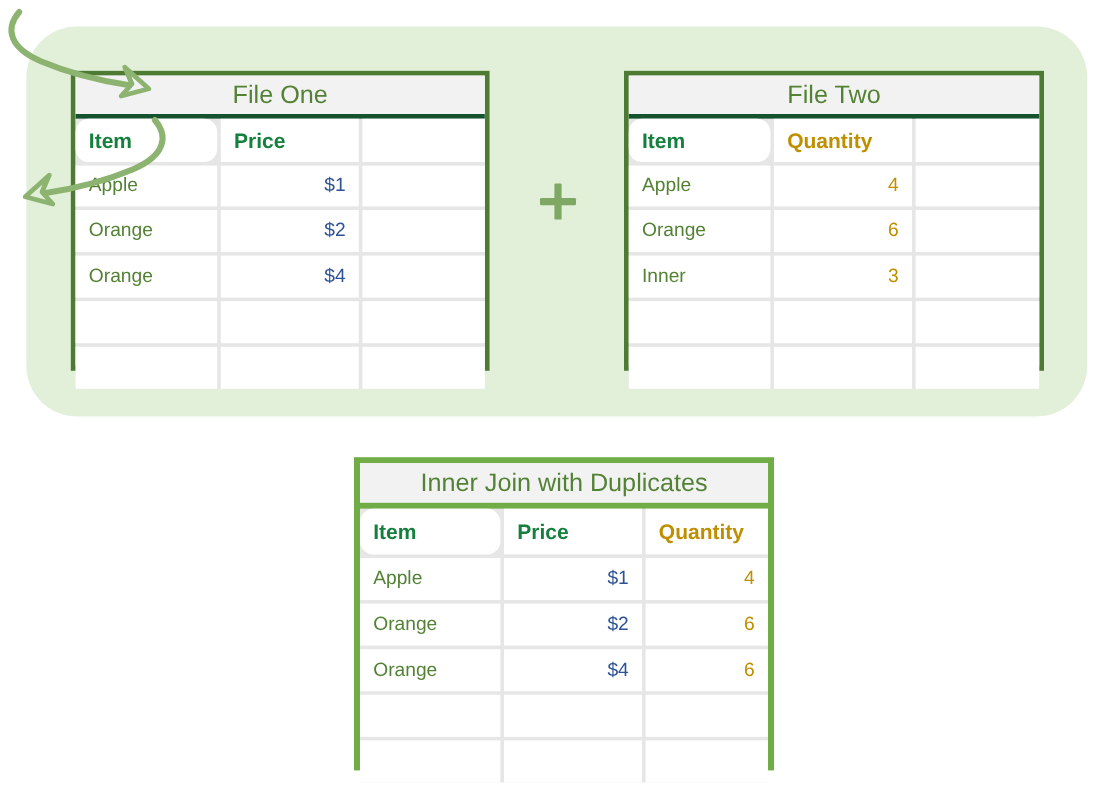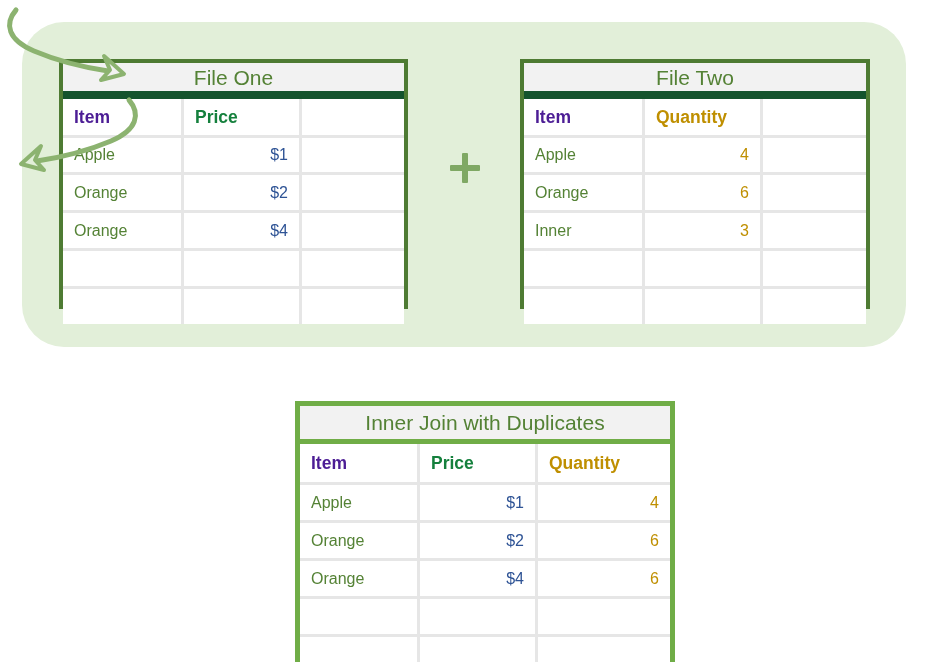--- a/index.html
+++ b/index.html
@@ -41,21 +41,21 @@
     text-align: center;
     color: #548235;
     font-size: 21px;
     font-weight: 400;
     line-height: 1;
     display: flex;
     align-items: center;
     justify-content: center;
     box-sizing: border-box;
   }
-  .dark-frame .table-title { height: 36px; border-bottom: 8px solid #14532d; }
+  .dark-frame .table-title { height: 36px; border-bottom: 4px solid #14532d; }
   .light-frame .table-title { height: 38px; border-bottom: 5px solid #70ad47; }
 
   .grid {
     display: grid;
     background: #e6e6e6;
     gap: 3px;
     padding: 0;
     box-sizing: border-box;
   }
   .grid.cols3-a { grid-template-columns: 118px 115px 1fr; }
@@ -68,21 +68,21 @@
     background: #ffffff;
     display: flex;
     align-items: center;
     box-sizing: border-box;
     padding: 0 11px;
     font-size: 16px;
     overflow: hidden;
     white-space: nowrap;
   }
   .cell.hdr { font-weight: bold; font-size: 17.5px; }
-  .cell.hdr-item { color: #4c1d95; }
+  .cell.hdr-item { color: #15803d; border-radius: 11px; }
   .cell.hdr-price { color: #15803d; }
   .cell.hdr-qty { color: #bf8f00; text-align: right; }
   .cell.item { color: #548235; }
   .cell.price { color: #2e5395; justify-content: flex-end; }
   .cell.qty { color: #bf8f00; justify-content: flex-end; }
   .cell.blank { }
 
   
   #plus-sign {
     position: absolute;
@@ -177,21 +177,21 @@
   </svg>
 </div>
 
 <div id="arrow-right-wrap">
   <svg class="arrow-svg" width="145" height="90" viewBox="0 0 145 90">
     <path d="M129,10 C141,24 137,40 111,51 C85,62 57,68 37,71" fill="none" stroke="#8cb370" stroke-width="5" stroke-linecap="round"></path>
     <path d="M41,56 L21,74 L44,80 L35,70 Z" fill="none" stroke="#8cb370" stroke-width="4" stroke-linejoin="round"></path>
   </svg>
 </div>
 
-<div class="table-card light-frame" style="left:295px; top:401px; width:380px; height:261px;">
+<div class="table-card light-frame" style="left:295px; top:381px; width:350px; height:261px;">
   <div class="table-title">Inner Join with Duplicates</div>
   <div class="grid cols3-c rows-bottom">
     <div class="cell hdr hdr-item">Item</div>
     <div class="cell hdr hdr-price">Price</div>
     <div class="cell hdr hdr-qty">Quantity</div>
 
     <div class="cell item">Apple</div>
     <div class="cell price">$1</div>
     <div class="cell qty">4</div>
 

